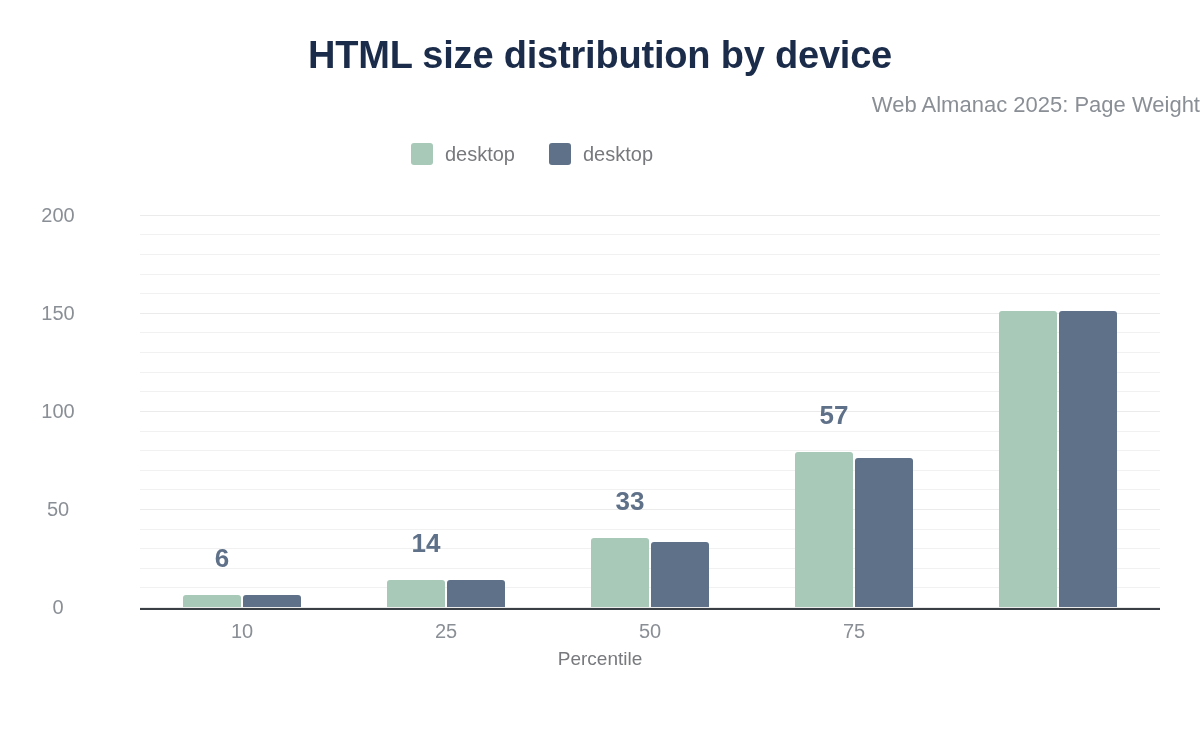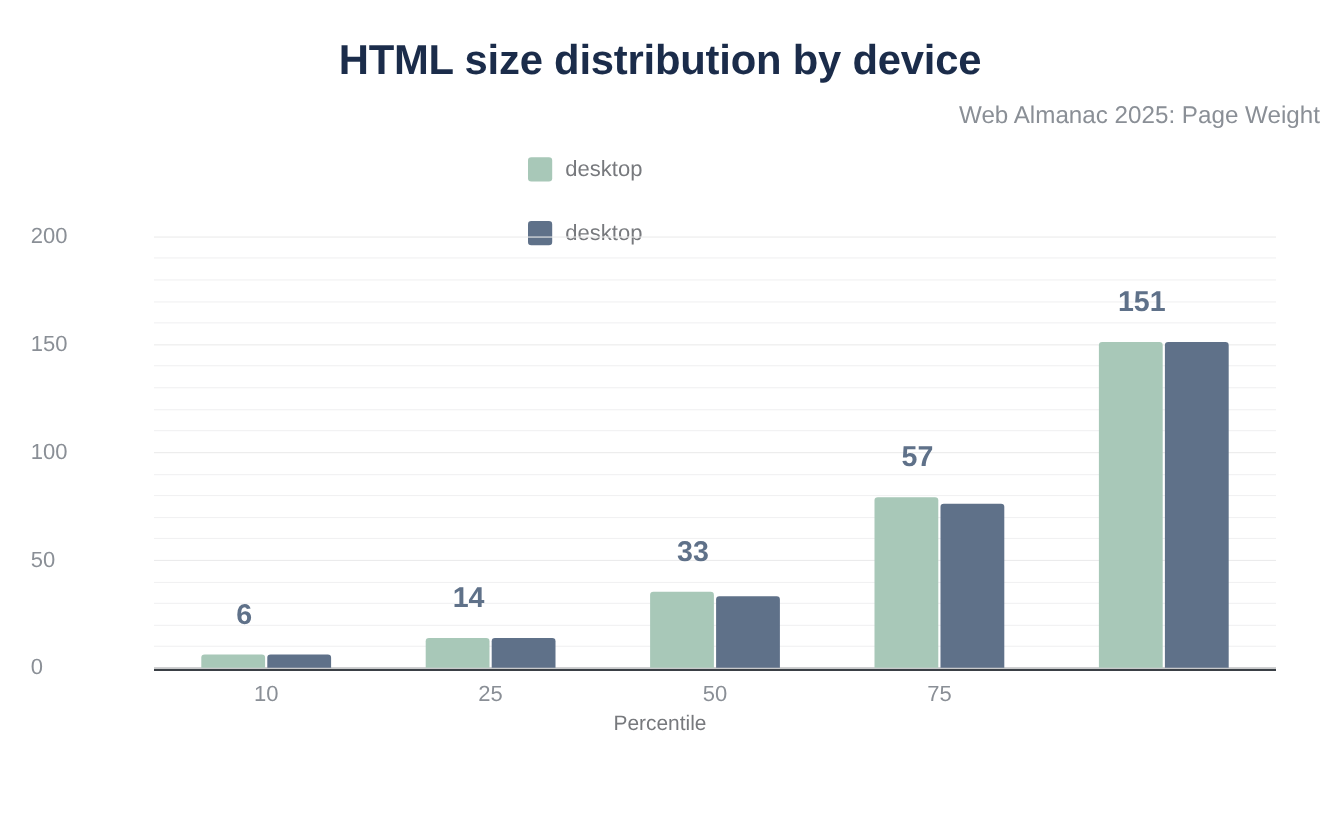--- a/index.html
+++ b/index.html
@@ -50,21 +50,20 @@
   
   .legend {
     position: absolute;
     top: 142px;
     left: 0;
     width: 1064px;
     display: flex;
     justify-content: center;
     align-items: center;
     gap: 34px;
-    flex-direction: column;
   }
   .legend-item {
     display: flex;
     align-items: center;
     gap: 12px;
   }
   .legend-swatch {
     width: 22px;
     height: 22px;
     border-radius: 3px;
@@ -112,21 +111,21 @@
     background: #f1f1f2;
   }
   .gridline.major {
     background: #ebebec;
   }
 
   .ytick-label {
     position: absolute;
     right: 1072px;       
     width: 60px;
-    text-align: left;
+    text-align: center;
     font-size: 20px;
     color: #8a8f96;
     line-height: 20px;
   }
 
   .axis-line {
     position: absolute;
     left: 0px;
     top: 402px;
     width: 1020px;
@@ -242,20 +241,19 @@
         </div>
         <div class="bar-group" style="left: 612px; width: 204px;">
           <div class="bar desktop" title="desktop 75: 79" style="height: 154.917px; background: rgb(168, 200, 184);"></div>
           <div class="bar mobile" title="mobile 75: 76" style="height: 149.034px; background: rgb(95, 113, 137);"></div>
           <div class="bar-value-label" style="top: 195.083px;">57</div>
           <div class="xtick-label">75</div>
         </div>
         <div class="bar-group" style="left: 816px; width: 204px;">
           <div class="bar desktop" title="desktop 90: 151" style="height: 296.107px; background: rgb(168, 200, 184);"></div>
           <div class="bar mobile" title="mobile 90: 151" style="height: 296.107px; background: rgb(95, 113, 137);"></div>
-          <div class="bar-value-label" style="top: 53.8927px;">151</div>
         </div>
       </div>
 
     <div class="x-axis-title">Percentile</div>
   </div>
 
 </div>
 
 </body></html>

